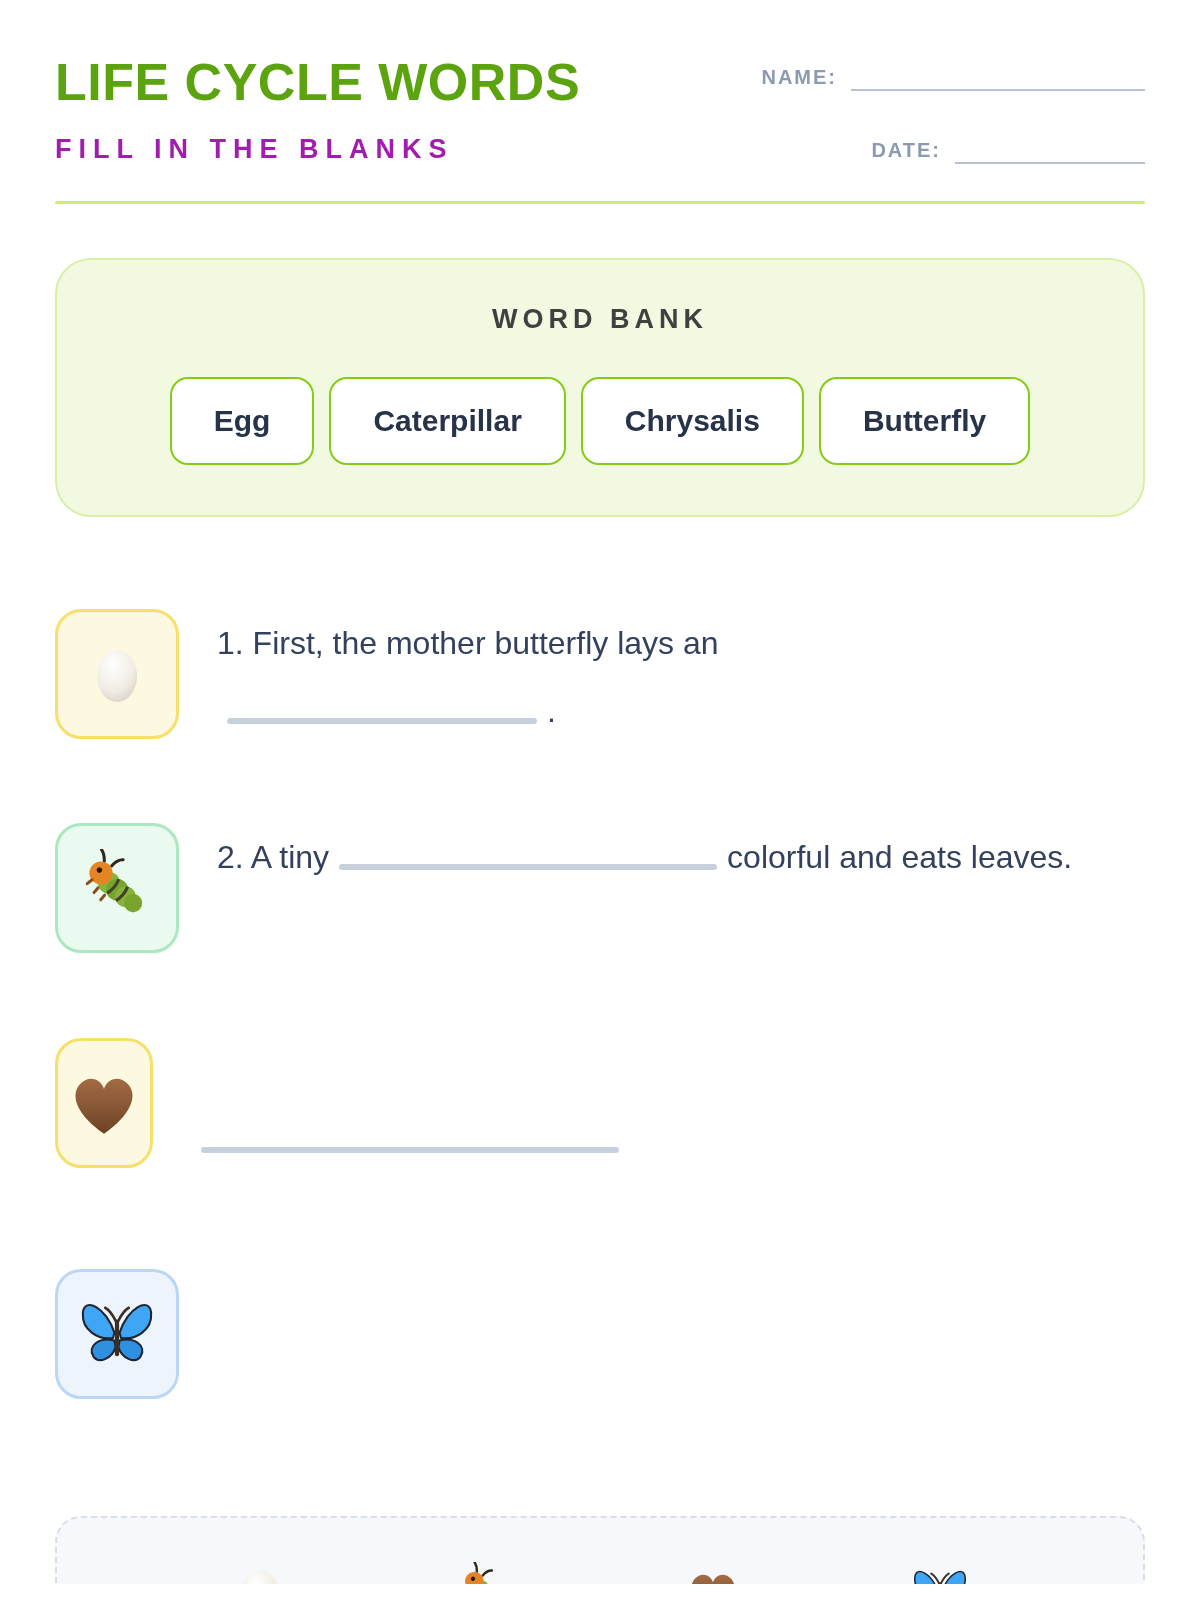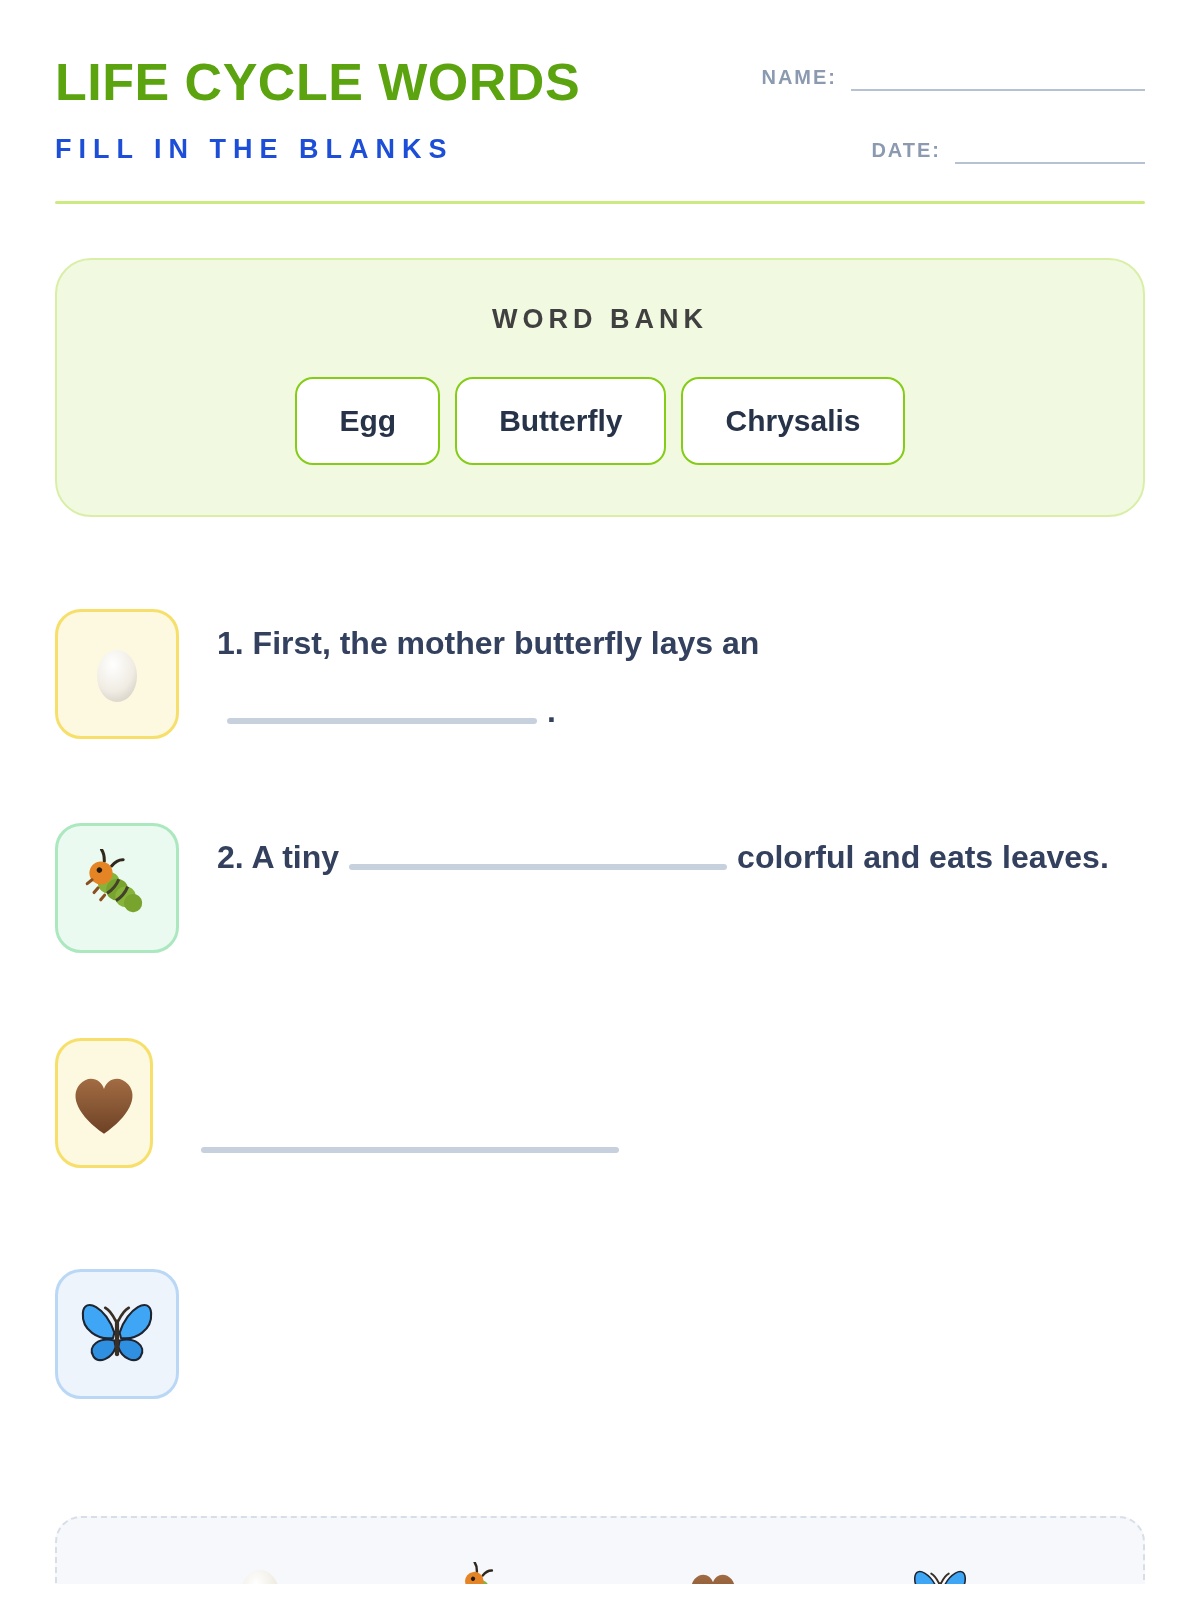--- a/index.html
+++ b/index.html
@@ -10,21 +10,21 @@
     background: #ffffff; padding: 52px 55px 0 55px; position: relative;
   }
 
   
   .header { display: flex; justify-content: space-between; align-items: flex-start; }
   .page-title {
     font-size: 52px; font-weight: bold; color: #5ba30f; letter-spacing: 0.5px;
   }
   .page-subtitle {
     margin-top: 22px; font-size: 27px; font-weight: bold;
-    color: #1d4ed8; letter-spacing: 7px;
+    color: #a21caf; letter-spacing: 7px;
   }
   .fields { width: 395px; margin-top: 14px; display: flex; flex-direction: column; gap: 48px; }
   .field-row { display: flex; align-items: flex-end; justify-content: flex-end; gap: 14px; }
   .field-label {
     font-size: 20px; font-weight: bold; color: #8b9ab0; letter-spacing: 2px;
     padding-bottom: 2px;
   }
   .field-line { border-bottom: 2px solid #b6c2d2; height: 20px; }
   .name-line { width: 294px; }
   .date-line { width: 190px; }
@@ -40,21 +40,21 @@
     text-align: center; font-size: 27px; font-weight: bold;
     color: #404040; letter-spacing: 5px;
   }
   .chips { margin-top: 42px; display: flex; justify-content: center; gap: 15px; }
   .chip {
     background: #ffffff; border: 2px solid #84cc16; border-radius: 18px;
     padding: 25px 42px; font-size: 30px; font-weight: bold; color: #273349;
   }
 
   
-  .questions { margin-top: 92px; font-weight: bold; }
+  .questions { margin-top: 92px; }
   .q-row { display: flex; align-items: flex-start; }
   .q1 { margin-bottom: 78px; }
   .q2 { margin-bottom: 85px; }
   .q3 { margin-bottom: 95px; }
   .q4 { margin-bottom: 0; }
   .icon-box {
     width: 124px; height: 130px; border-radius: 26px; flex: 0 0 auto;
     display: flex; align-items: center; justify-content: center;
     margin-right: 38px; border: 3px solid transparent;
   }
@@ -151,22 +151,23 @@
       </div>
     </div>
   </div>
 
   <div class="divider"></div>
 
   <div class="word-bank">
     <div class="word-bank-title">WORD BANK</div>
     <div class="chips">
       <div class="chip">Egg</div>
+      <div class="chip">Caterpillar</div>
+      <div class="chip">Chrysalis</div>
       <div class="chip">Butterfly</div>
-      <div class="chip">Chrysalis</div>
     </div>
   </div>
 
   <div class="questions">
 
     <div class="q-row q1">
       <div class="icon-box box-yellow">
         <svg class="emoji" width="64" height="64">
             <use href="#sym-egg"></use>
           </svg>

